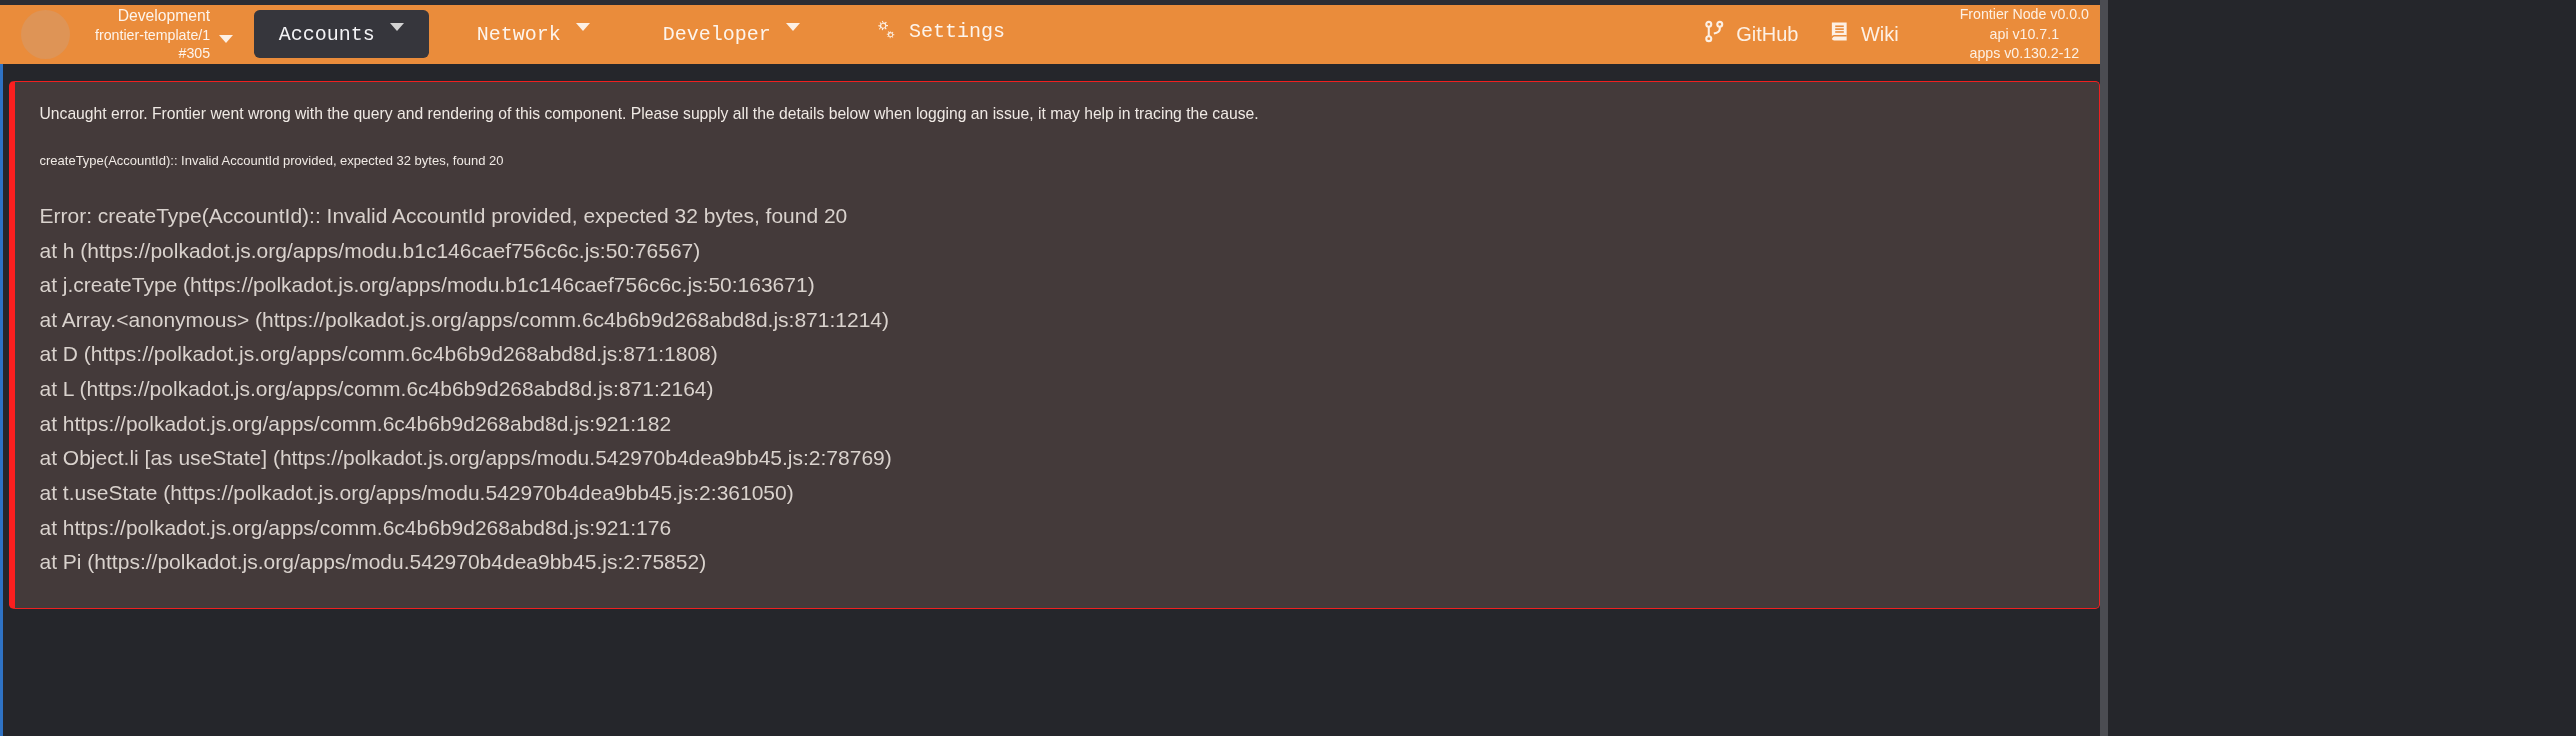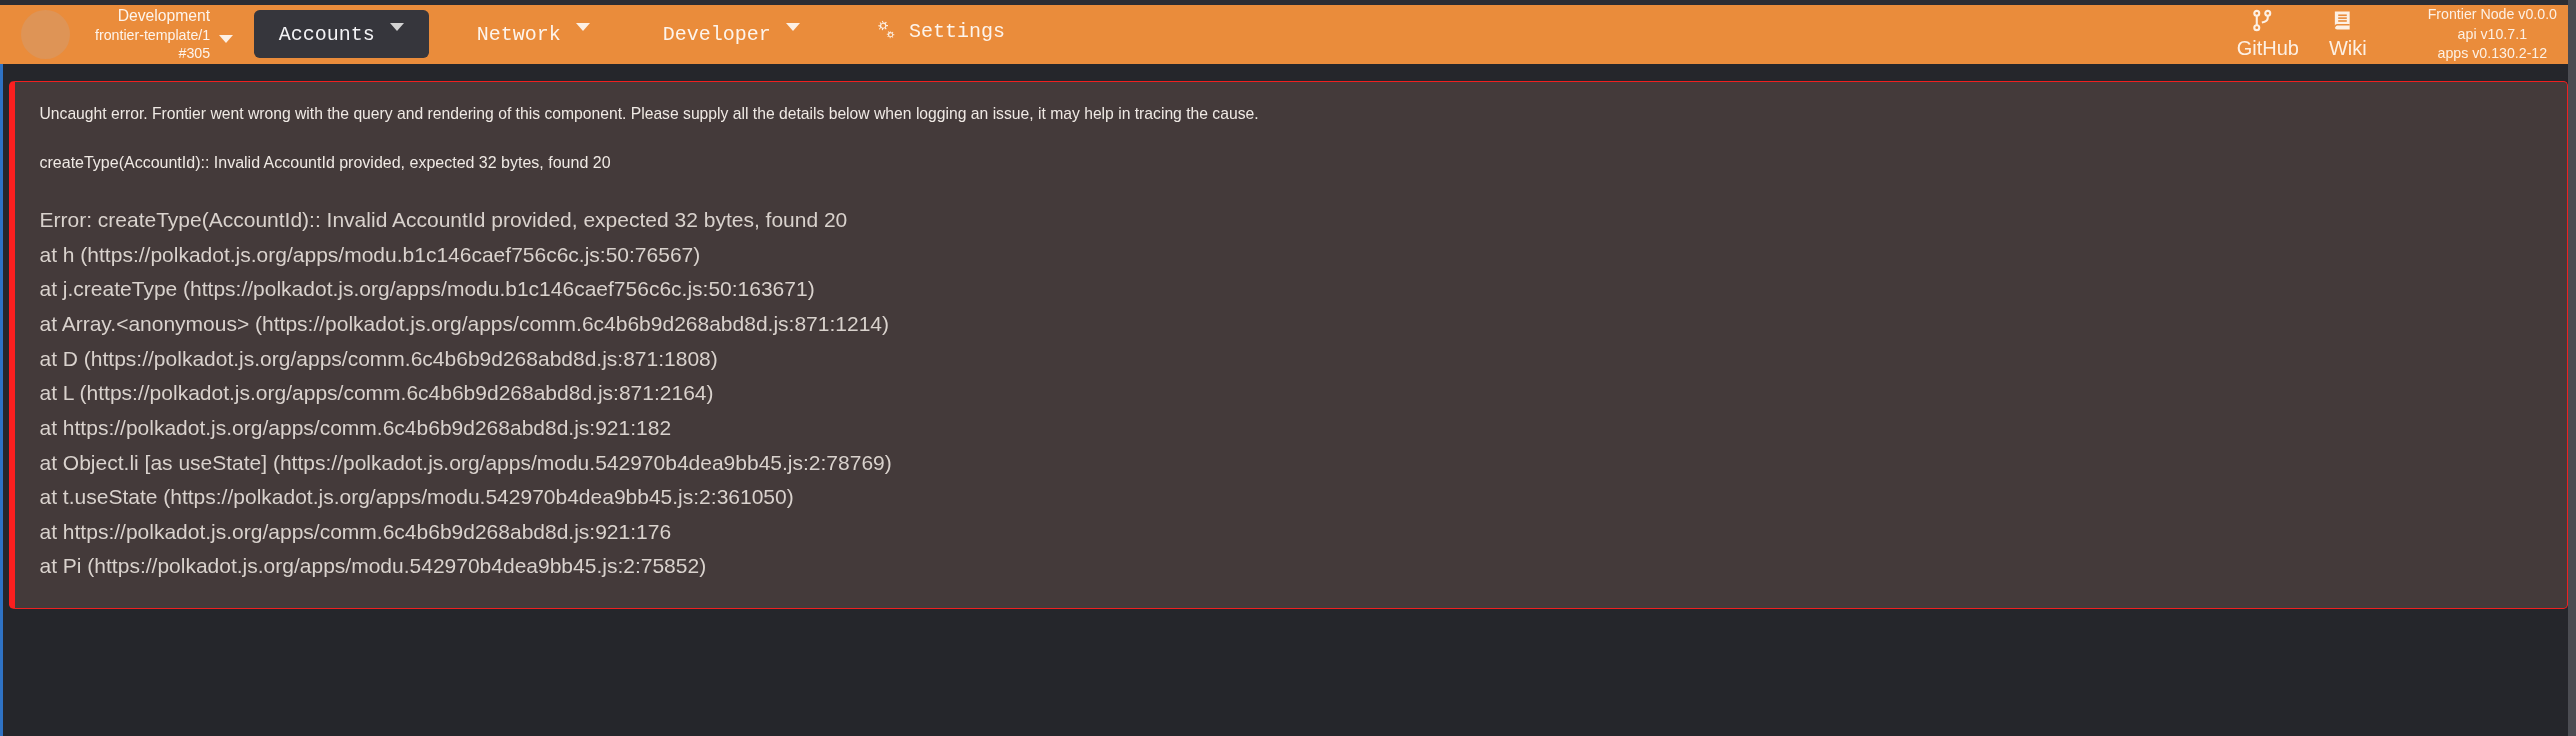--- a/index.html
+++ b/index.html
@@ -114,21 +114,20 @@
     flex: 0 0 auto;
   }
   .ext-link {
     display: flex;
     align-items: center;
     color: #fdf0e4;
     font-size: 20px;
     padding: 9.5px 15px;
     cursor: pointer;
     white-space: nowrap;
-    flex-direction: column;
   }
   .ext-link .nav-icon { margin-right: 11.4px; }
 
   .version-box {
     text-align: center;
     color: #fdf0e4;
     font-size: 14.2px;
     line-height: 1.35;
     margin-left: 46px;
     margin-right: 19px;
@@ -149,21 +148,21 @@
     color: #e9e2dd;
     height: 528px;
   }
   .err-summary {
     font-size: 15.7px;
     color: #efe9e4;
     margin-bottom: 27.5px;
     line-height: 1.4;
   }
   .err-message {
-    font-size: 16px;
+    font-size: 13px;
     color: #efe9e4;
     margin-bottom: 28.5px;
     line-height: 1.4;
   }
   .err-stack {
     font-size: 21px;
     color: #d9d2cd;
     line-height: 1.65;
     white-space: pre;
   }
@@ -175,21 +174,21 @@
     top: 0; right: 0;
     width: 8.5px; height: 737px;
     background: #4b4c52;
   }
   .scroll-left-edge {
     position: absolute;
     top: 64px; left: 0;
     width: 2.8px; height: 673px;
     background: #2f72c4;
   }
-  .page-wrap { position: relative; width: 2576px; height: 737px; }
+  .page-wrap { position: relative; width: 2108px; height: 737px; }
 </style>
 </head>
 <body>
 
 <div class="page-wrap">
 
   <div class="top-strip"></div>
 
   <div class="header">
 

